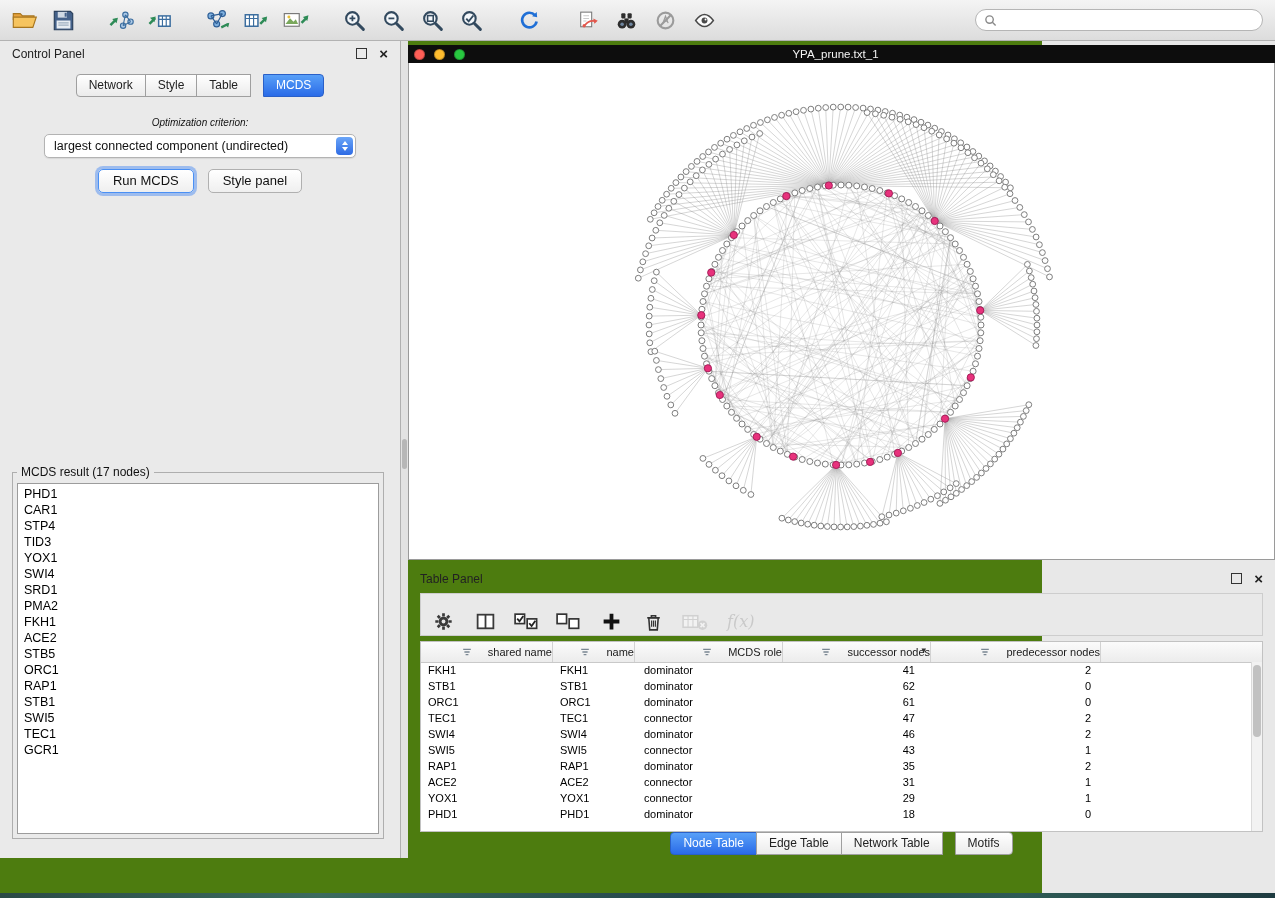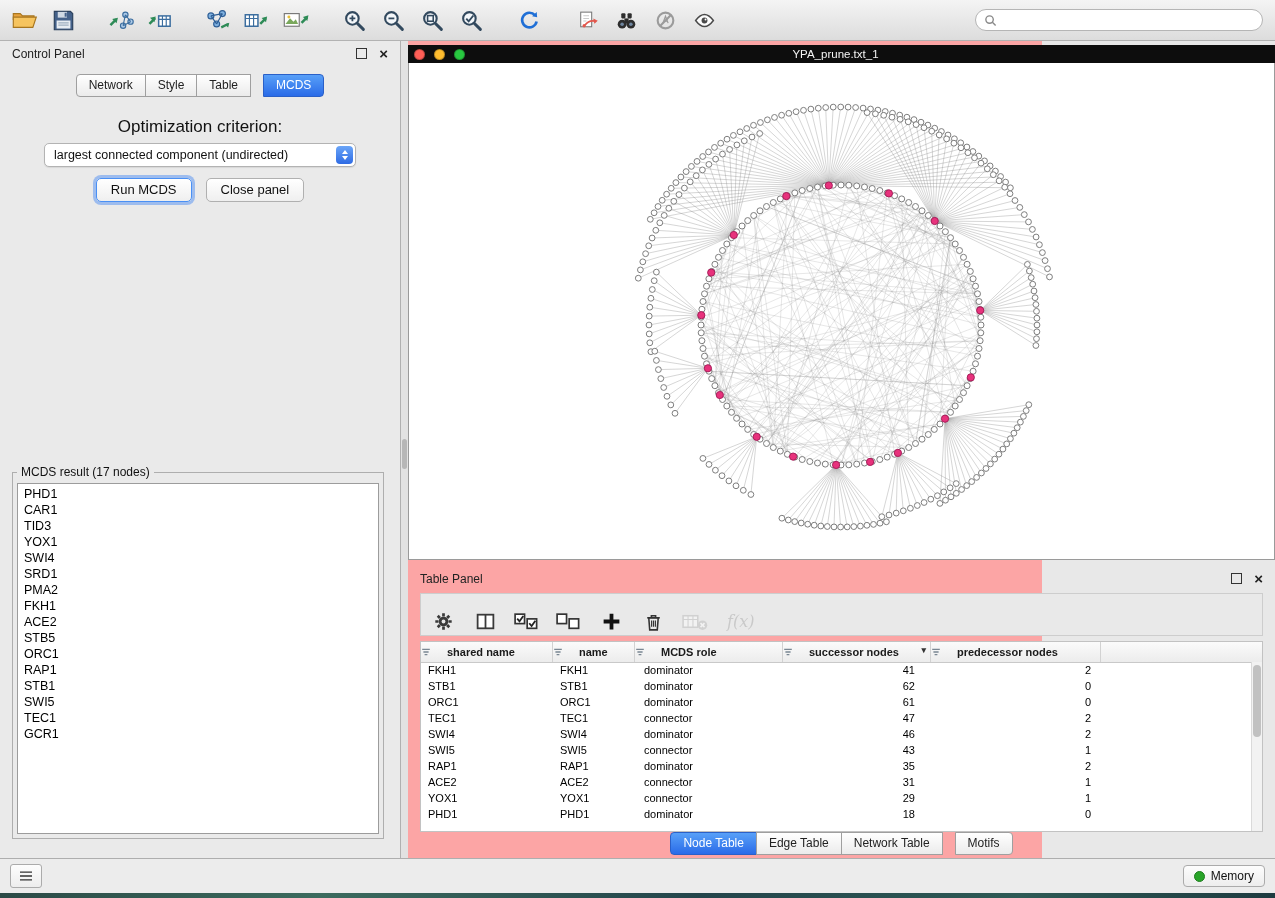--- a/index.html
+++ b/index.html
@@ -1,17 +1,17 @@
 <!DOCTYPE html>
 <html><head>
 <meta charset="utf-8">
 <style>
   html,body{margin:0;padding:0;}
   body{width:1275px;height:898px;overflow:hidden;font-family:"Liberation Sans",sans-serif;background:#e8e8e8;}
-  .app{position:relative;width:1042px;height:898px;background:#fca5a5;}
+  .app{position:relative;width:1042px;height:898px;background:#4d7c0f;}
 
   
   .toolbar{position:absolute;left:0;top:0;width:1275px;height:41px;
     background:linear-gradient(#f4f4f4,#dcdcdc);border-bottom:1px solid #b2b2b2;
     display:flex;align-items:center;padding-left:8px;box-sizing:border-box;}
   .tb-groups{display:flex;align-items:center;}
   .tb-group{display:flex;align-items:center;gap:7px;margin-right:26px;}
   .tb-btn{width:32px;height:32px;display:flex;align-items:center;justify-content:center;border-radius:4px;cursor:default;}
   .tb-btn svg{height:23px;width:auto;display:block;}
   .tb-btn.disabled{opacity:.45;}
@@ -29,21 +29,21 @@
   .tab{padding:3px 12px 4px;font-size:12px;color:#222;background:linear-gradient(#ffffff,#ebebeb);
     border:1px solid #9f9f9f;margin-left:-1px;white-space:nowrap;cursor:default;}
   .tab:first-child{border-radius:4px 0 0 4px;margin-left:0;}
   .tab:last-child{border-radius:0 4px 4px 0;margin-left:12px;}
   .tab.selected{background:linear-gradient(#58a0f8,#2a6be8);border-color:#2a60c8;color:#fff;}
 
   
   .control-panel{position:absolute;left:0;top:41px;width:401px;height:817px;background:#eaeaea;
     border-right:1px solid #b0b0b0;box-sizing:border-box;}
   .control-panel .tabs{margin-top:8px;}
-  .opt-label{margin-top:20px;text-align:center;font-size:17px;color:#111;}
+  .opt-label{margin-top:20px;text-align:center;font-size:10px;color:#111;font-style:italic;}
   .dropdown{margin:6px auto 7px;width:312px;height:24px;background:#fff;border:1px solid #b3b3b3;border-radius:5px;
     display:flex;align-items:center;box-sizing:border-box;box-shadow:0 1px 1px rgba(0,0,0,.08);}
   .dd-text{flex:1;font-size:12.5px;color:#111;padding-left:9px;white-space:nowrap;overflow:hidden;}
   .dd-btn{width:17px;height:18px;background:linear-gradient(#6aa5f8,#2e6be4);border-radius:4px;margin:2px;
     display:flex;flex-direction:column;align-items:center;justify-content:center;gap:2px;flex:none;}
   .dd-btn i{display:block;width:0;height:0;border-left:3.5px solid transparent;border-right:3.5px solid transparent;}
   .dd-btn .up{border-bottom:4px solid #fff;}
   .dd-btn .dn{border-top:4px solid #fff;}
   .btn-row{margin-top:11px;display:flex;justify-content:center;gap:14px;}
   .mac-btn{font-family:"Liberation Sans",sans-serif;font-size:13px;color:#111;background:linear-gradient(#ffffff,#efefef);
@@ -73,22 +73,22 @@
   .tp-toolbar{position:absolute;left:12px;right:12px;top:27px;height:43px;background:#e9e9e9;
     border:1px solid #cdcdcd;box-sizing:border-box;display:flex;align-items:flex-end;}
   .tt-icons{display:flex;align-items:center;gap:14px;padding-left:8px;}
   .tt-icons .tb-btn{width:28px;height:28px;}
   .tt-icons .tb-btn svg{height:21px;}
   .fx{font-family:"DejaVu Serif",serif;font-style:italic;font-size:16px;color:#a3a3a3;width:auto !important;padding:0 4px;}
 
   .table-wrap{position:absolute;left:12px;right:12px;top:75px;height:191px;background:#fff;border:1px solid #c2c2c2;box-sizing:border-box;}
   .thead,.tr{display:grid;grid-template-columns:132px 82px 148px 148px 170px 1fr;}
   .thead{height:20px;background:linear-gradient(#fbfbfb,#ececec);border-bottom:1px solid #c9c9c9;}
-  .th{position:relative;display:flex;align-items:center;justify-content:flex-start;gap:16px;font-size:11px;color:#1a1a1a;
-    border-right:1px solid #d2d2d2;overflow:hidden;white-space:nowrap;font-weight:bold;}
+  .th{position:relative;display:flex;align-items:center;justify-content:flex-end;gap:16px;font-size:11px;color:#1a1a1a;
+    border-right:1px solid #d2d2d2;overflow:hidden;white-space:nowrap;}
   .th.filler{border-right:none;}
   .th .sort-ic svg{width:10px;height:10px;display:block;}
   .th .filt{position:absolute;right:4px;top:3px;font-size:9px;color:#333;}
   .tbody{position:absolute;left:0;right:11px;top:20px;bottom:0;overflow:hidden;}
   .tr{height:16px;}
   .td{font-size:11px;line-height:16px;color:#000;white-space:nowrap;overflow:hidden;}
   .td.c0,.td.c1{padding-left:7px;}
   .td.c2{padding-left:9px;}
   .td.c3{text-align:right;padding-right:16px;}
   .td.c4{text-align:right;padding-right:10px;}
@@ -281,27 +281,28 @@
     <div class="opt-label">Optimization criterion:</div>
     <div class="dropdown">
       <span class="dd-text">largest connected component (undirected)</span>
       <span class="dd-btn">
           <i class="up"></i>
           <i class="dn"></i>
         </span>
     </div>
     <div class="btn-row">
       <button class="mac-btn focus">Run MCDS</button>
-      <button class="mac-btn">Close panel</button>
+      <button class="mac-btn">Style panel</button>
     </div>
     <fieldset class="result-box">
       <legend>MCDS result (17 nodes)</legend>
       <div class="result-list">
           <div class="mcds-item">PHD1</div>
           <div class="mcds-item">CAR1</div>
+          <div class="mcds-item">STP4</div>
           <div class="mcds-item">TID3</div>
           <div class="mcds-item">YOX1</div>
           <div class="mcds-item">SWI4</div>
           <div class="mcds-item">SRD1</div>
           <div class="mcds-item">PMA2</div>
           <div class="mcds-item">FKH1</div>
           <div class="mcds-item">ACE2</div>
           <div class="mcds-item">STB5</div>
           <div class="mcds-item">ORC1</div>
           <div class="mcds-item">RAP1</div>
@@ -1260,26 +1261,15 @@
       </div>
     </div>
     <div class="tabs bottom">
         <div class="tab selected">Node Table</div>
         <div class="tab">Edge Table</div>
         <div class="tab">Network Table</div>
         <div class="tab">Motifs</div>
       </div>
   </div>
 
-  <div class="status-bar">
-    <div class="menu-btn">
-      <svg viewBox="0 0 18 14">
-          <path d="M2 2.5h14M2 7h14M2 11.5h14" stroke="#333" stroke-width="1.7"></path>
-        </svg>
-    </div>
-    <div class="memory-btn">
-      <span class="memory-dot"></span>
-      <span>Memory</span>
-    </div>
-  </div>
 
   <div class="wallpaper"></div>
 </div>
 
 </body></html>

